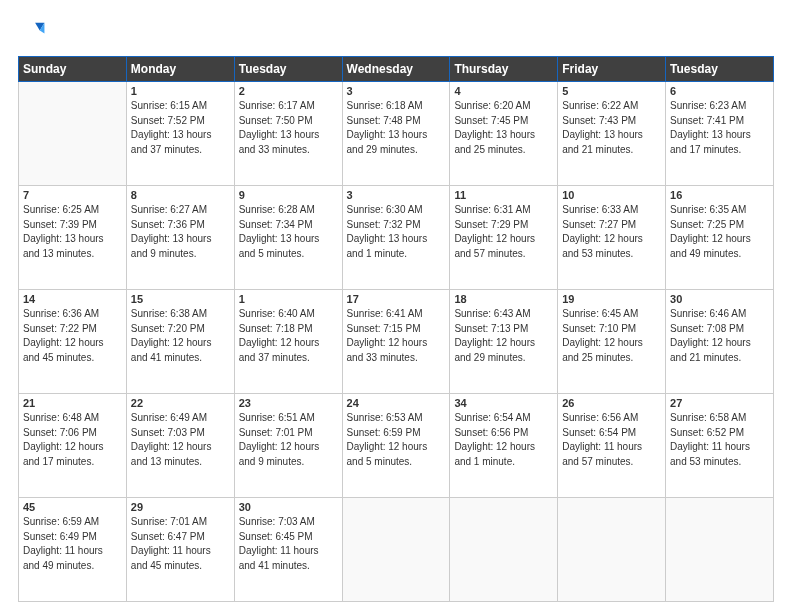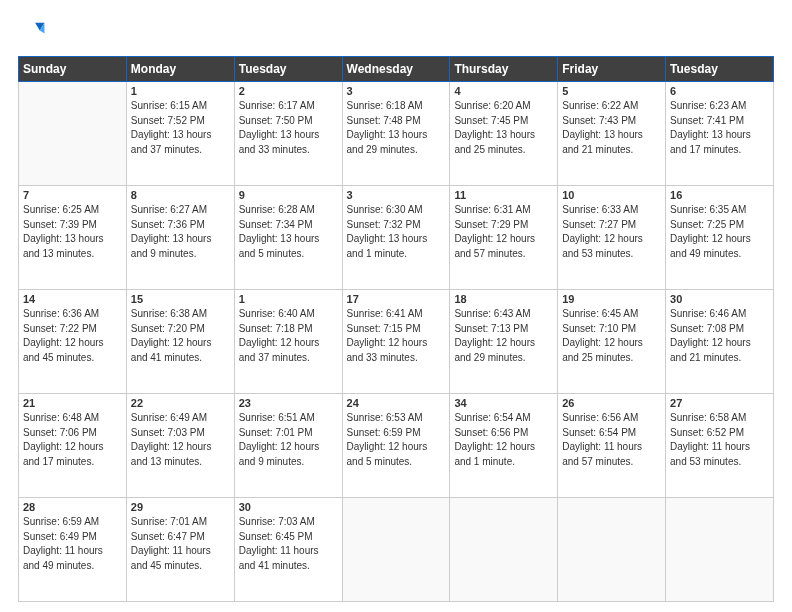--- a/index.html
+++ b/index.html
@@ -237,21 +237,21 @@
             <span class="day-num">26</span>
             <div class="cell-info">Sunrise: 6:56 AM<br>Sunset: 6:54 PM<br>Daylight: 11 hours<br>and 57 minutes.</div>
           </td>
           <td>
             <span class="day-num">27</span>
             <div class="cell-info">Sunrise: 6:58 AM<br>Sunset: 6:52 PM<br>Daylight: 11 hours<br>and 53 minutes.</div>
           </td>
         </tr>
         <tr>
           <td>
-            <span class="day-num">28</span>
+            <span class="day-num">45</span>
             <div class="cell-info">Sunrise: 6:59 AM<br>Sunset: 6:49 PM<br>Daylight: 11 hours<br>and 49 minutes.</div>
           </td>
           <td>
             <span class="day-num">29</span>
             <div class="cell-info">Sunrise: 7:01 AM<br>Sunset: 6:47 PM<br>Daylight: 11 hours<br>and 45 minutes.</div>
           </td>
           <td>
             <span class="day-num">30</span>
             <div class="cell-info">Sunrise: 7:03 AM<br>Sunset: 6:45 PM<br>Daylight: 11 hours<br>and 41 minutes.</div>
           </td>

